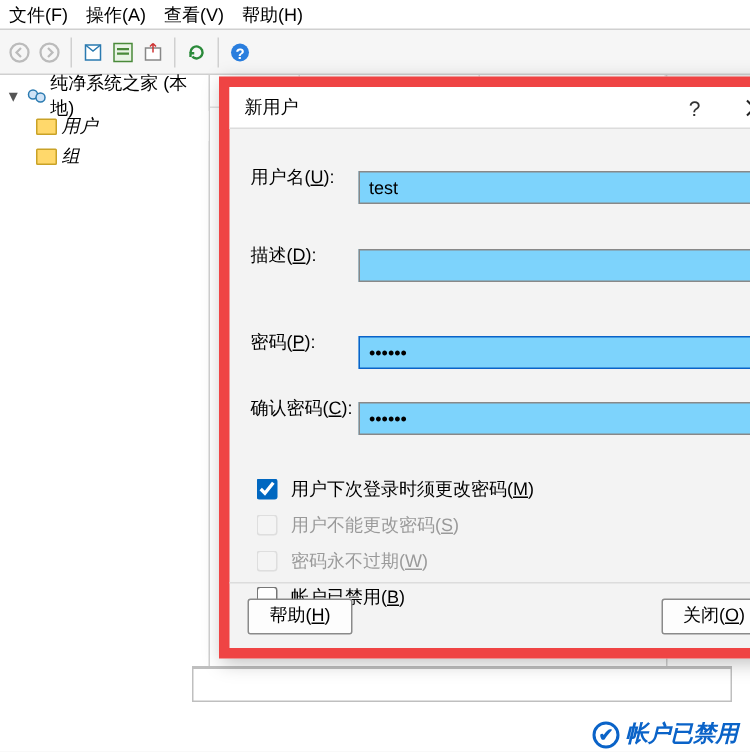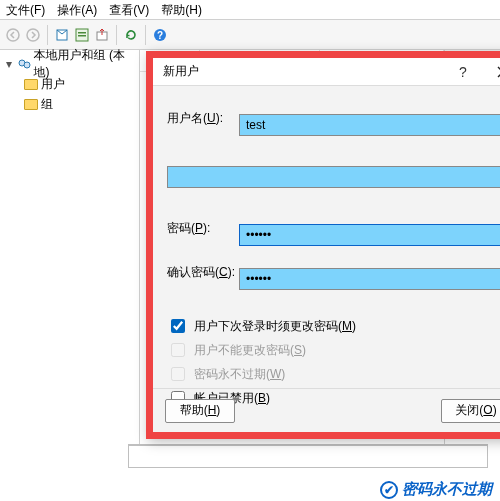--- a/index.html
+++ b/index.html
@@ -51,21 +51,21 @@
   }
   .tree {
     width: 140px;
     border-right: 1px solid #d0d0d0;
     padding-top: 4px;
   }
   .treeitem {
     display: flex; align-items: center;
     height: 20px; padding-left: 4px; gap: 3px;
   }
-  .treeitem.child { padding-left: 24px; }
+  .treeitem.child { padding-left: 24px; font-style: italic; }
   .treeitem.sel { background: #fff; }
   .folder { width: 14px; height: 11px; background: #ffd86b; border: 1px solid #c9a227; border-radius: 1px; display:inline-block; }
   .exp { width: 10px; text-align: center; color: #555; }
 
   .content {
     flex: 1;
     display: flex;
   }
   .listpane { flex: 1; border-right: 1px solid #d0d0d0; position: relative; }
   .listhdr {
@@ -244,21 +244,21 @@
 </div>
 
 <div class="main">
   <div class="tree">
     <div class="treeitem">
       <span class="exp">▾</span>
       <svg width="14" height="14">
           <circle cx="5" cy="6" r="3" fill="#cfe3f7" stroke="#2a7ab0"></circle>
           <circle cx="10" cy="8" r="3" fill="#cfe3f7" stroke="#2a7ab0"></circle>
         </svg>
-      <span>本地用户和组 (本地)</span>
+      <span>纯净系统之家 (本地)</span>
     </div>
     <div class="treeitem child sel">
       <span class="folder"></span>
       <span>用户</span>
     </div>
     <div class="treeitem child">
       <span class="folder"></span>
       <span>组</span>
     </div>
   </div>
@@ -295,20 +295,21 @@
   </div>
 
   <div class="dlg-body">
     <div class="row">
       <span class="lbl"><span>用户名(</span><u>U</u><span>):</span></span>
       <input type="text" value="test" style="">
     </div>
     <div class="row">
     </div>
     <div class="row">
+      <span class="lbl"><span>描述(</span><u>D</u><span>):</span></span>
       <input type="text" value="" style="">
     </div>
 
     <div class="gap"></div>
 
     <div class="row">
       <span class="lbl"><span>密码(</span><u>P</u><span>):</span></span>
       <input type="text" style="border-color: rgb(10, 99, 200);" value="••••••">
     </div>
     <div class="row">
@@ -338,14 +339,14 @@
 
   <div class="dlg-footer">
     <button class="btn"><span>帮助(</span><u>H</u><span>)</span></button>
     <div class="spacer"></div>
     <button class="btn"><span>关闭(</span><u>O</u><span>)</span></button>
   </div>
 </div>
 
 <div class="watermark">
   <span class="wm-badge">✔</span>
-  <span>密码永不过期</span>
+  <span>帐户已禁用</span>
 </div>
 
 </body></html>

